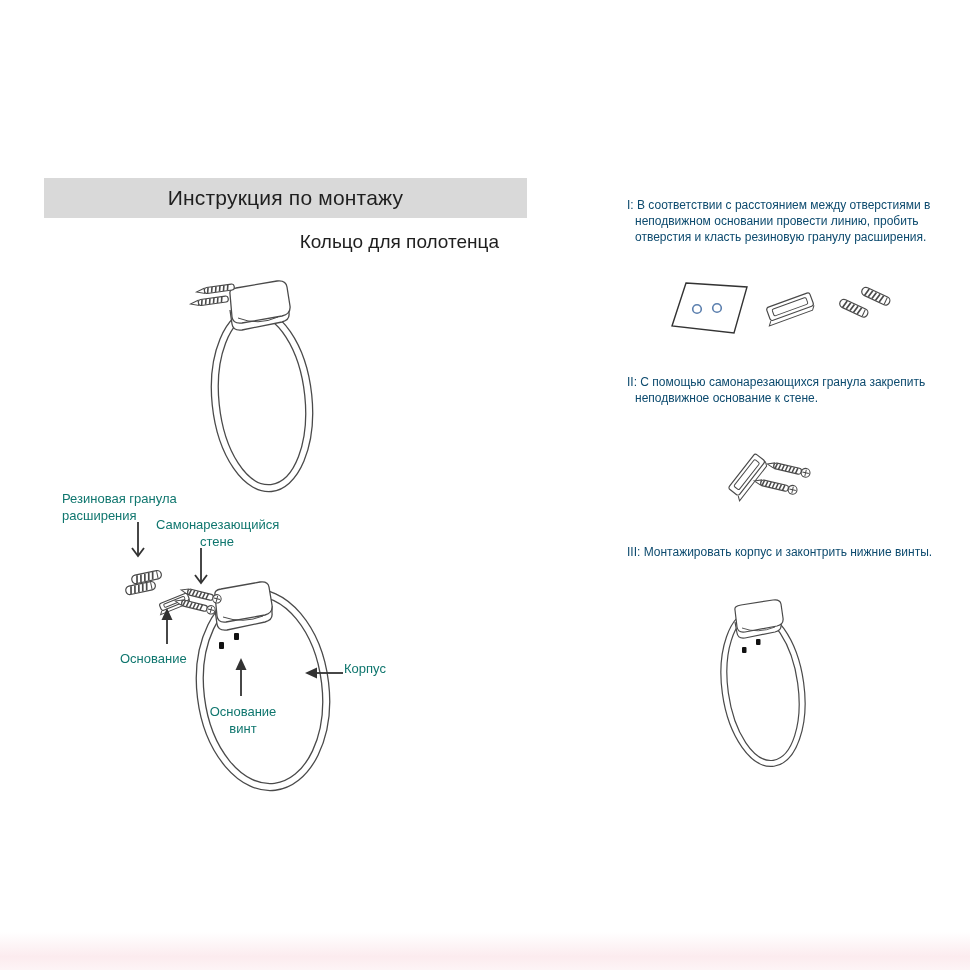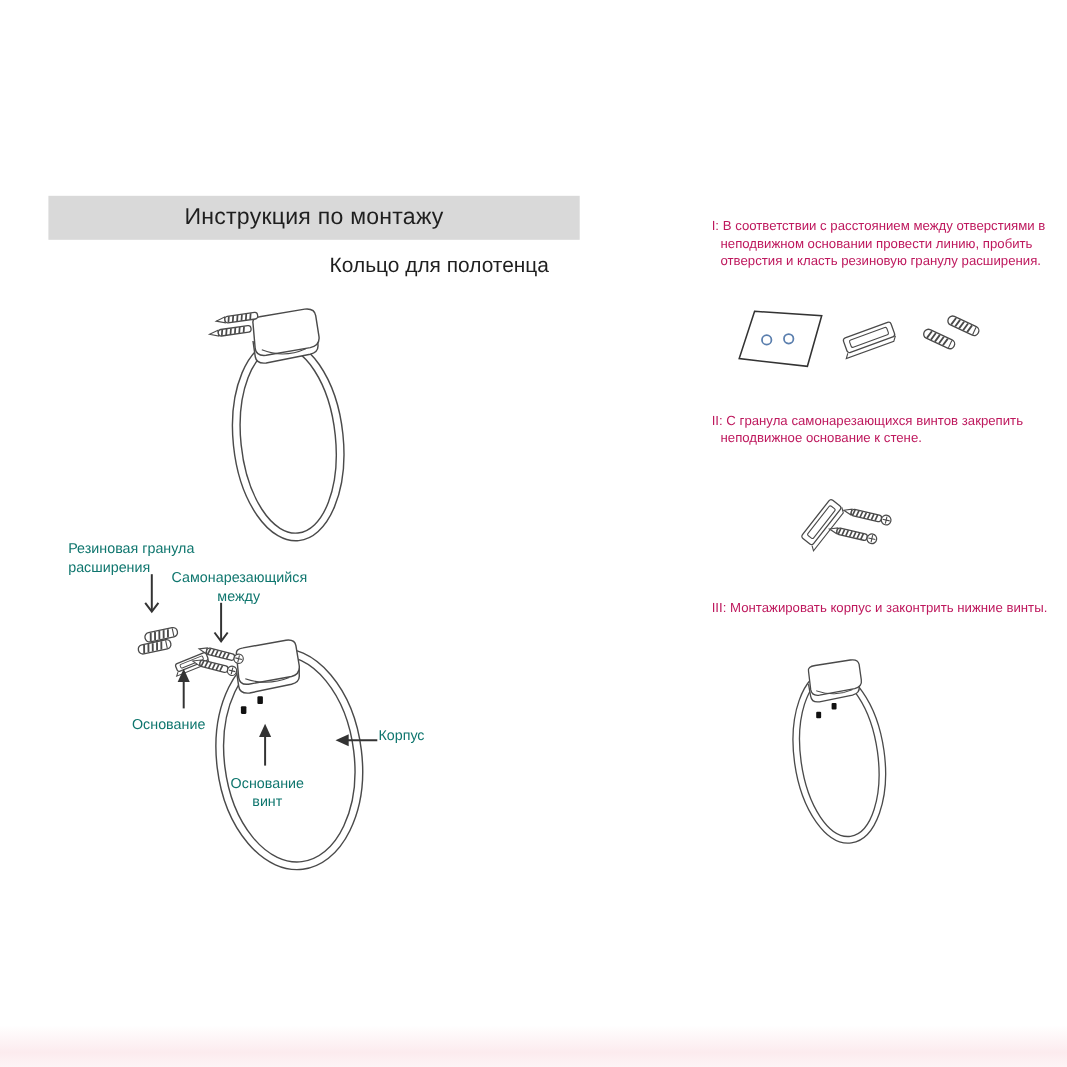--- a/index.html
+++ b/index.html
@@ -4,22 +4,22 @@
 <style>
   * { margin:0; padding:0; box-sizing:border-box; }
   html,body { width:970px; height:970px; background:#ffffff; overflow:hidden;
               font-family:"Liberation Sans", sans-serif; color:#262626; }
   .page { position:relative; width:970px; height:970px; background:#fff; }
   .abs { position:absolute; }
   .header-bar { left:44px; top:178px; width:483px; height:40px; background:#d9d9d9;
                 display:flex; align-items:center; justify-content:center;
                 font-size:21px; color:#1f1f1f; letter-spacing:.2px; }
   .subtitle { left:44px; top:231px; width:455px; text-align:right; font-size:19px; color:#1f1f1f; }
-  .step-text { width:320px; font-size:12px; line-height:16px; color:#be185d;
-               padding-left:8px; text-indent:-8px;margin-left:20px; }
+  .step-text { width:320px; font-size:12px; line-height:16px; color:#0c4a6e;
+               padding-left:8px; text-indent:-8px; }
   #step1-text { left:627px; top:197px; }
   #step2-text { left:627px; top:374px; }
   #step3-text { left:627px; top:544px; width:340px; }
   .part-label { font-size:13px; line-height:17px; color:#0f766e; }
   #lbl-expansion { left:62px;  top:490px; width:116px; }
   #lbl-selftap   { left:156px; top:516px; width:122px; text-align:center; }
   #lbl-base      { left:120px; top:650px; width:90px; }
   #lbl-body      { left:344px; top:660px; width:60px; }
   #lbl-locking   { left:202px; top:703px; width:82px; text-align:center; }
   svg { display:block; overflow:visible; }
@@ -123,27 +123,27 @@
       <path d="M288,189 L258,189"></path>
     </g>
     <g fill="#333" stroke="none">
       <polygon points="112,124 106.5,136 117.5,136"></polygon>
       <polygon points="186,174 180.5,186 191.5,186"></polygon>
       <polygon points="250,189 262,183.5 262,194.5"></polygon>
     </g>
   </svg>
 
   <div class="abs part-label" id="lbl-expansion">Резиновая гранула расширения</div>
-  <div class="abs part-label" id="lbl-selftap">Самонарезающийся между</div>
+  <div class="abs part-label" id="lbl-selftap">Самонарезающийся стене</div>
   <div class="abs part-label" id="lbl-base">Основание</div>
   <div class="abs part-label" id="lbl-body">Корпус</div>
   <div class="abs part-label" id="lbl-locking">Основание винт</div>
 
   <div class="abs step-text" id="step1-text">I: В соответствии с расстоянием между отверстиями в неподвижном основании провести линию, пробить отверстия и класть резиновую гранулу расширения.</div>
-  <div class="abs step-text" id="step2-text">II: С гранула самонарезающихся винтов закрепить неподвижное основание к стене.</div>
+  <div class="abs step-text" id="step2-text">II: С помощью самонарезающихся гранула закрепить неподвижное основание к стене.</div>
   <div class="abs step-text" id="step3-text">III: Монтажировать корпус и законтрить нижние винты.</div>
 
   <svg class="abs" style="left:658px; top:278px;" width="285" height="64" viewBox="0 0 285 64">
     <polygon points="28,5 89,9 76,55 14,48" fill="#fff" stroke="#333" stroke-width="1.4"></polygon>
     <circle cx="39" cy="31" r="4.3" fill="#fff" stroke="#5b7fae" stroke-width="1.6"></circle>
     <circle cx="59" cy="30" r="4.3" fill="#fff" stroke="#5b7fae" stroke-width="1.6"></circle>
     <g transform="translate(108,30) rotate(-20)">
       <rect x="0" y="0" width="46" height="14" rx="2.5" fill="#fff" stroke="#4a4a4a" stroke-width="1.2"></rect>
       <rect x="5" y="3.5" width="36" height="7" rx="1.5" fill="none" stroke="#4a4a4a" stroke-width="1"></rect>
       <path d="M0,14 L-3,18 L43,18 L46,14" fill="none" stroke="#4a4a4a" stroke-width="1"></path>

